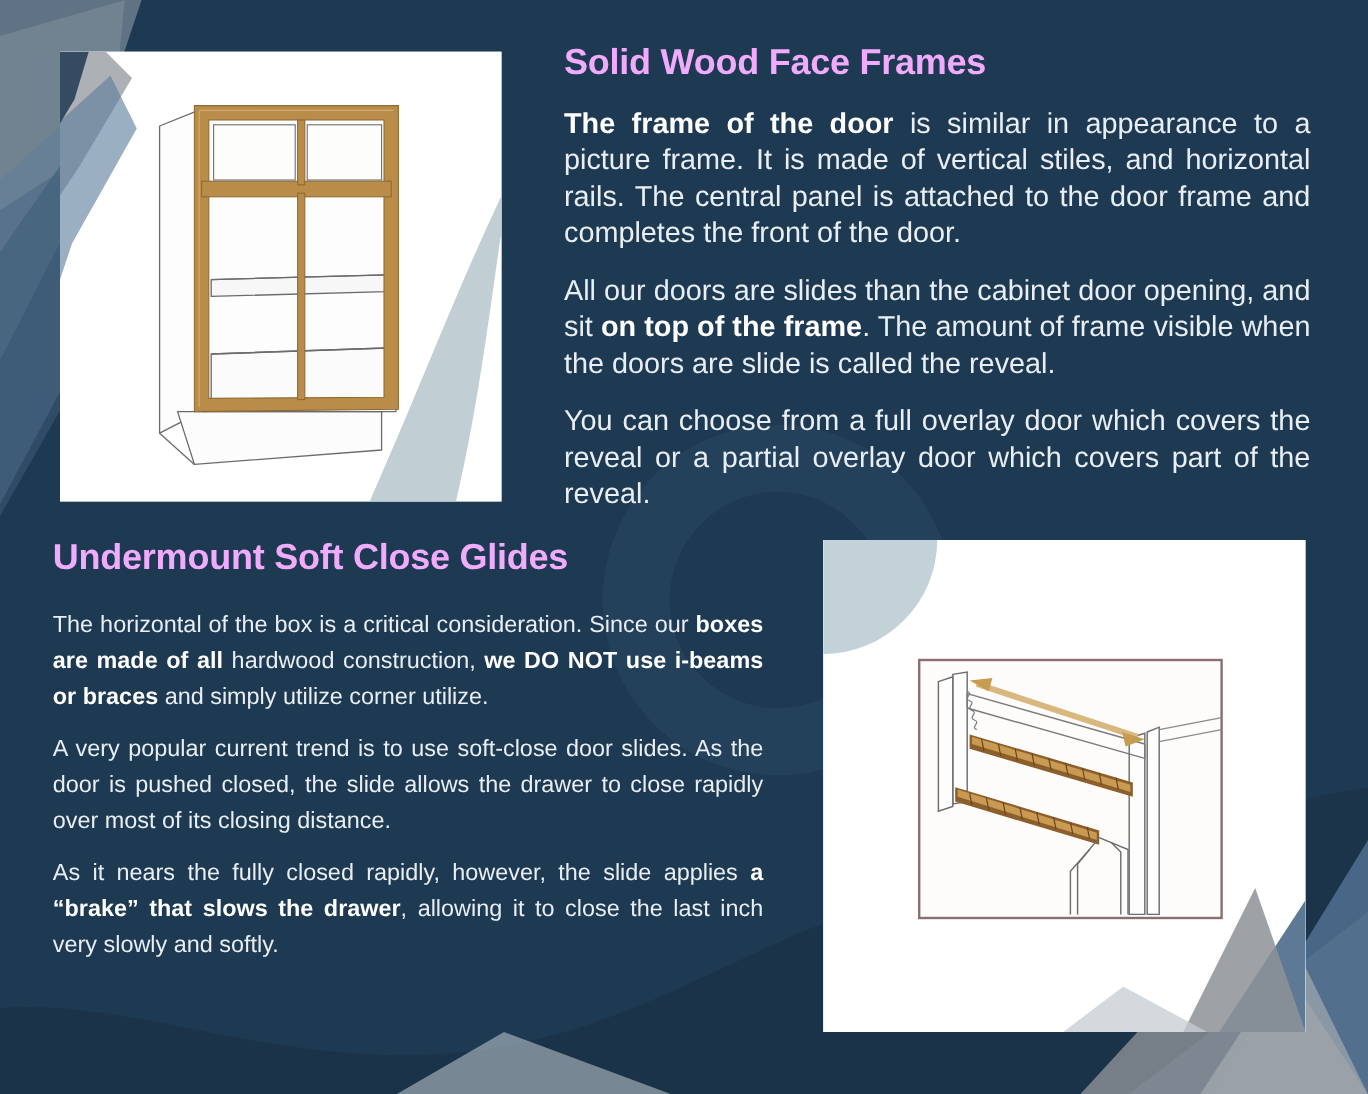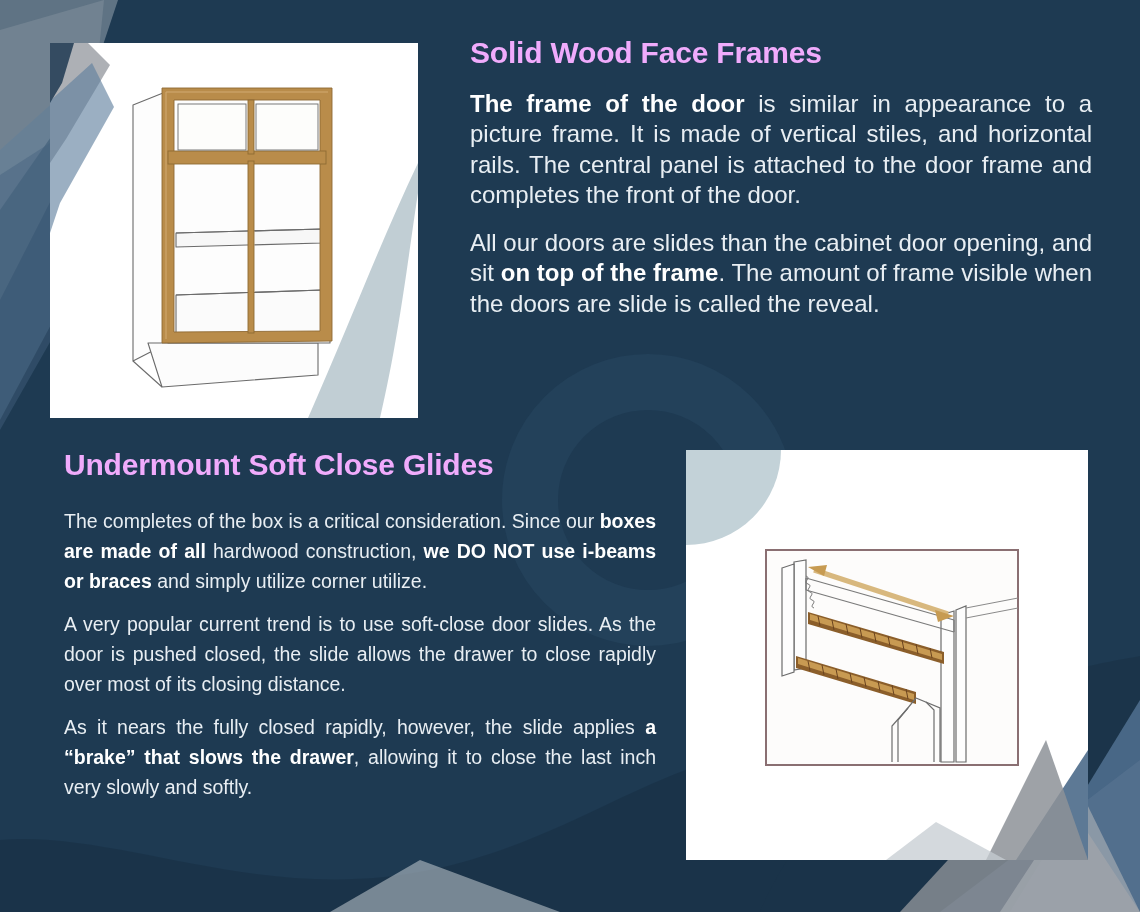--- a/index.html
+++ b/index.html
@@ -50,21 +50,21 @@
 
   
   .text-block { position: absolute; }
 
   #block-face-frames {
     left: 470px;
     top: 36px;
     width: 622px;
   }
   #block-glides {
-    left: 64px;
+    left: 44px;
     top: 448px;
     width: 592px;
   }
 
   h2.heading {
     margin: 0 0 19px 0;
     color: #f0abfc;
     font-size: 30px;
     line-height: 1.12;
     font-weight: bold;
@@ -168,27 +168,28 @@
         <rect x="206" y="61" width="62" height="46"></rect>
       </g>
     </svg>
   </div>
 
   <div class="text-block" id="block-face-frames">
     <h2 class="heading">Solid Wood Face Frames</h2>
     <div>
         <p class="para"><b>The frame of the door</b><span> is similar in appearance to a picture frame. It is made of vertical stiles, and horizontal rails. The central panel is attached to the door frame and completes the front of the door.</span></p>
         <p class="para"><span>All our doors are slides than the cabinet door opening, and sit </span><b>on top of the frame</b><span>. The amount of frame visible when the doors are slide is called the reveal.</span></p>
+        <p class="para"><span>You can choose from a full overlay door which covers the reveal or a partial overlay door which covers part of the reveal.</span></p>
       </div>
   </div>
 
   <div class="text-block" id="block-glides">
     <h2 class="heading">Undermount Soft Close Glides</h2>
     <div>
-        <p class="para"><span>The completes of the box is a critical consideration. Since our </span><b>boxes are made of all</b><span> hardwood construction, </span><b>we DO NOT use i-beams or braces</b><span> and simply utilize corner utilize.</span></p>
+        <p class="para"><span>The horizontal of the box is a critical consideration. Since our </span><b>boxes are made of all</b><span> hardwood construction, </span><b>we DO NOT use i-beams or braces</b><span> and simply utilize corner utilize.</span></p>
         <p class="para"><span>A very popular current trend is to use soft-close door slides. As the door is pushed closed, the slide allows the drawer to close rapidly over most of its closing distance.</span></p>
         <p class="para"><span>As it nears the fully closed rapidly, however, the slide applies </span><b>a “brake” that slows the drawer</b><span>, allowing it to close the last inch very slowly and softly.</span></p>
       </div>
   </div>
 
   <div class="card" id="card-glides">
     <svg class="card-art" viewBox="0 0 402 410" xmlns="http://www.w3.org/2000/svg">
       <rect x="0" y="0" width="402" height="410" fill="#ffffff"></rect>
 
       <path d="M0,0 L95,0 A95,95 0 0 1 0,95 Z" fill="#c3d2d8"></path>

